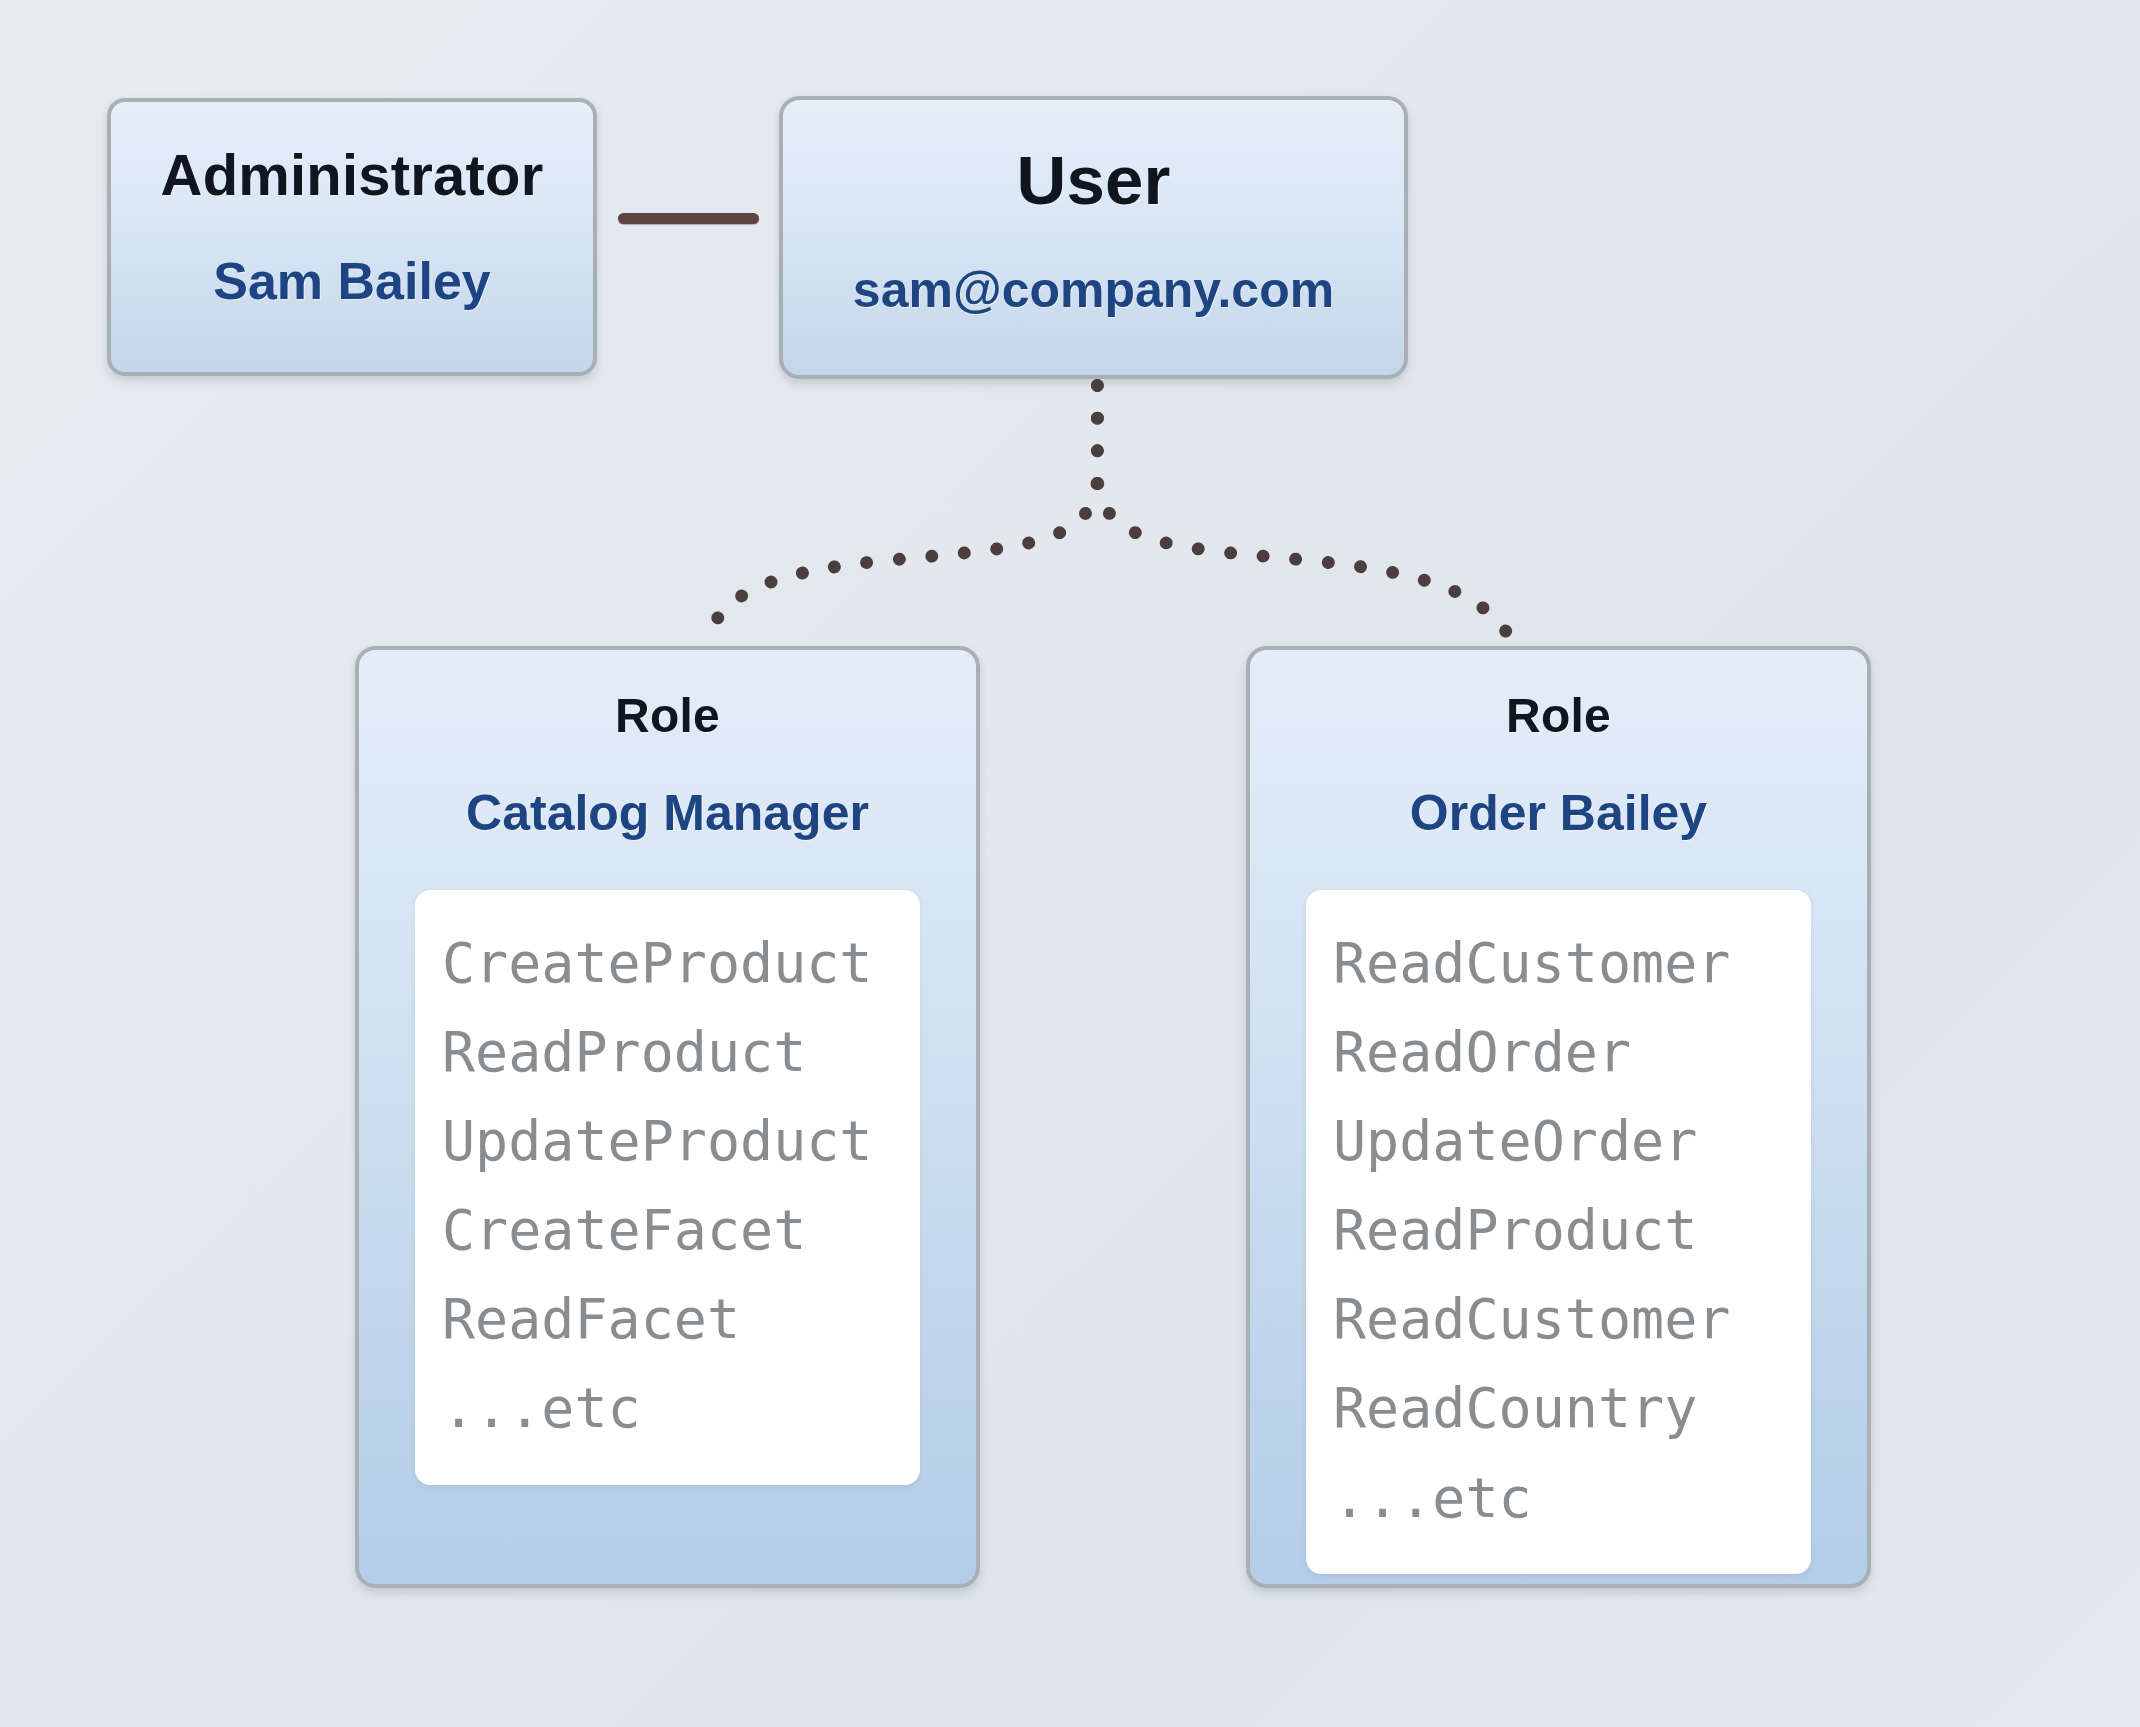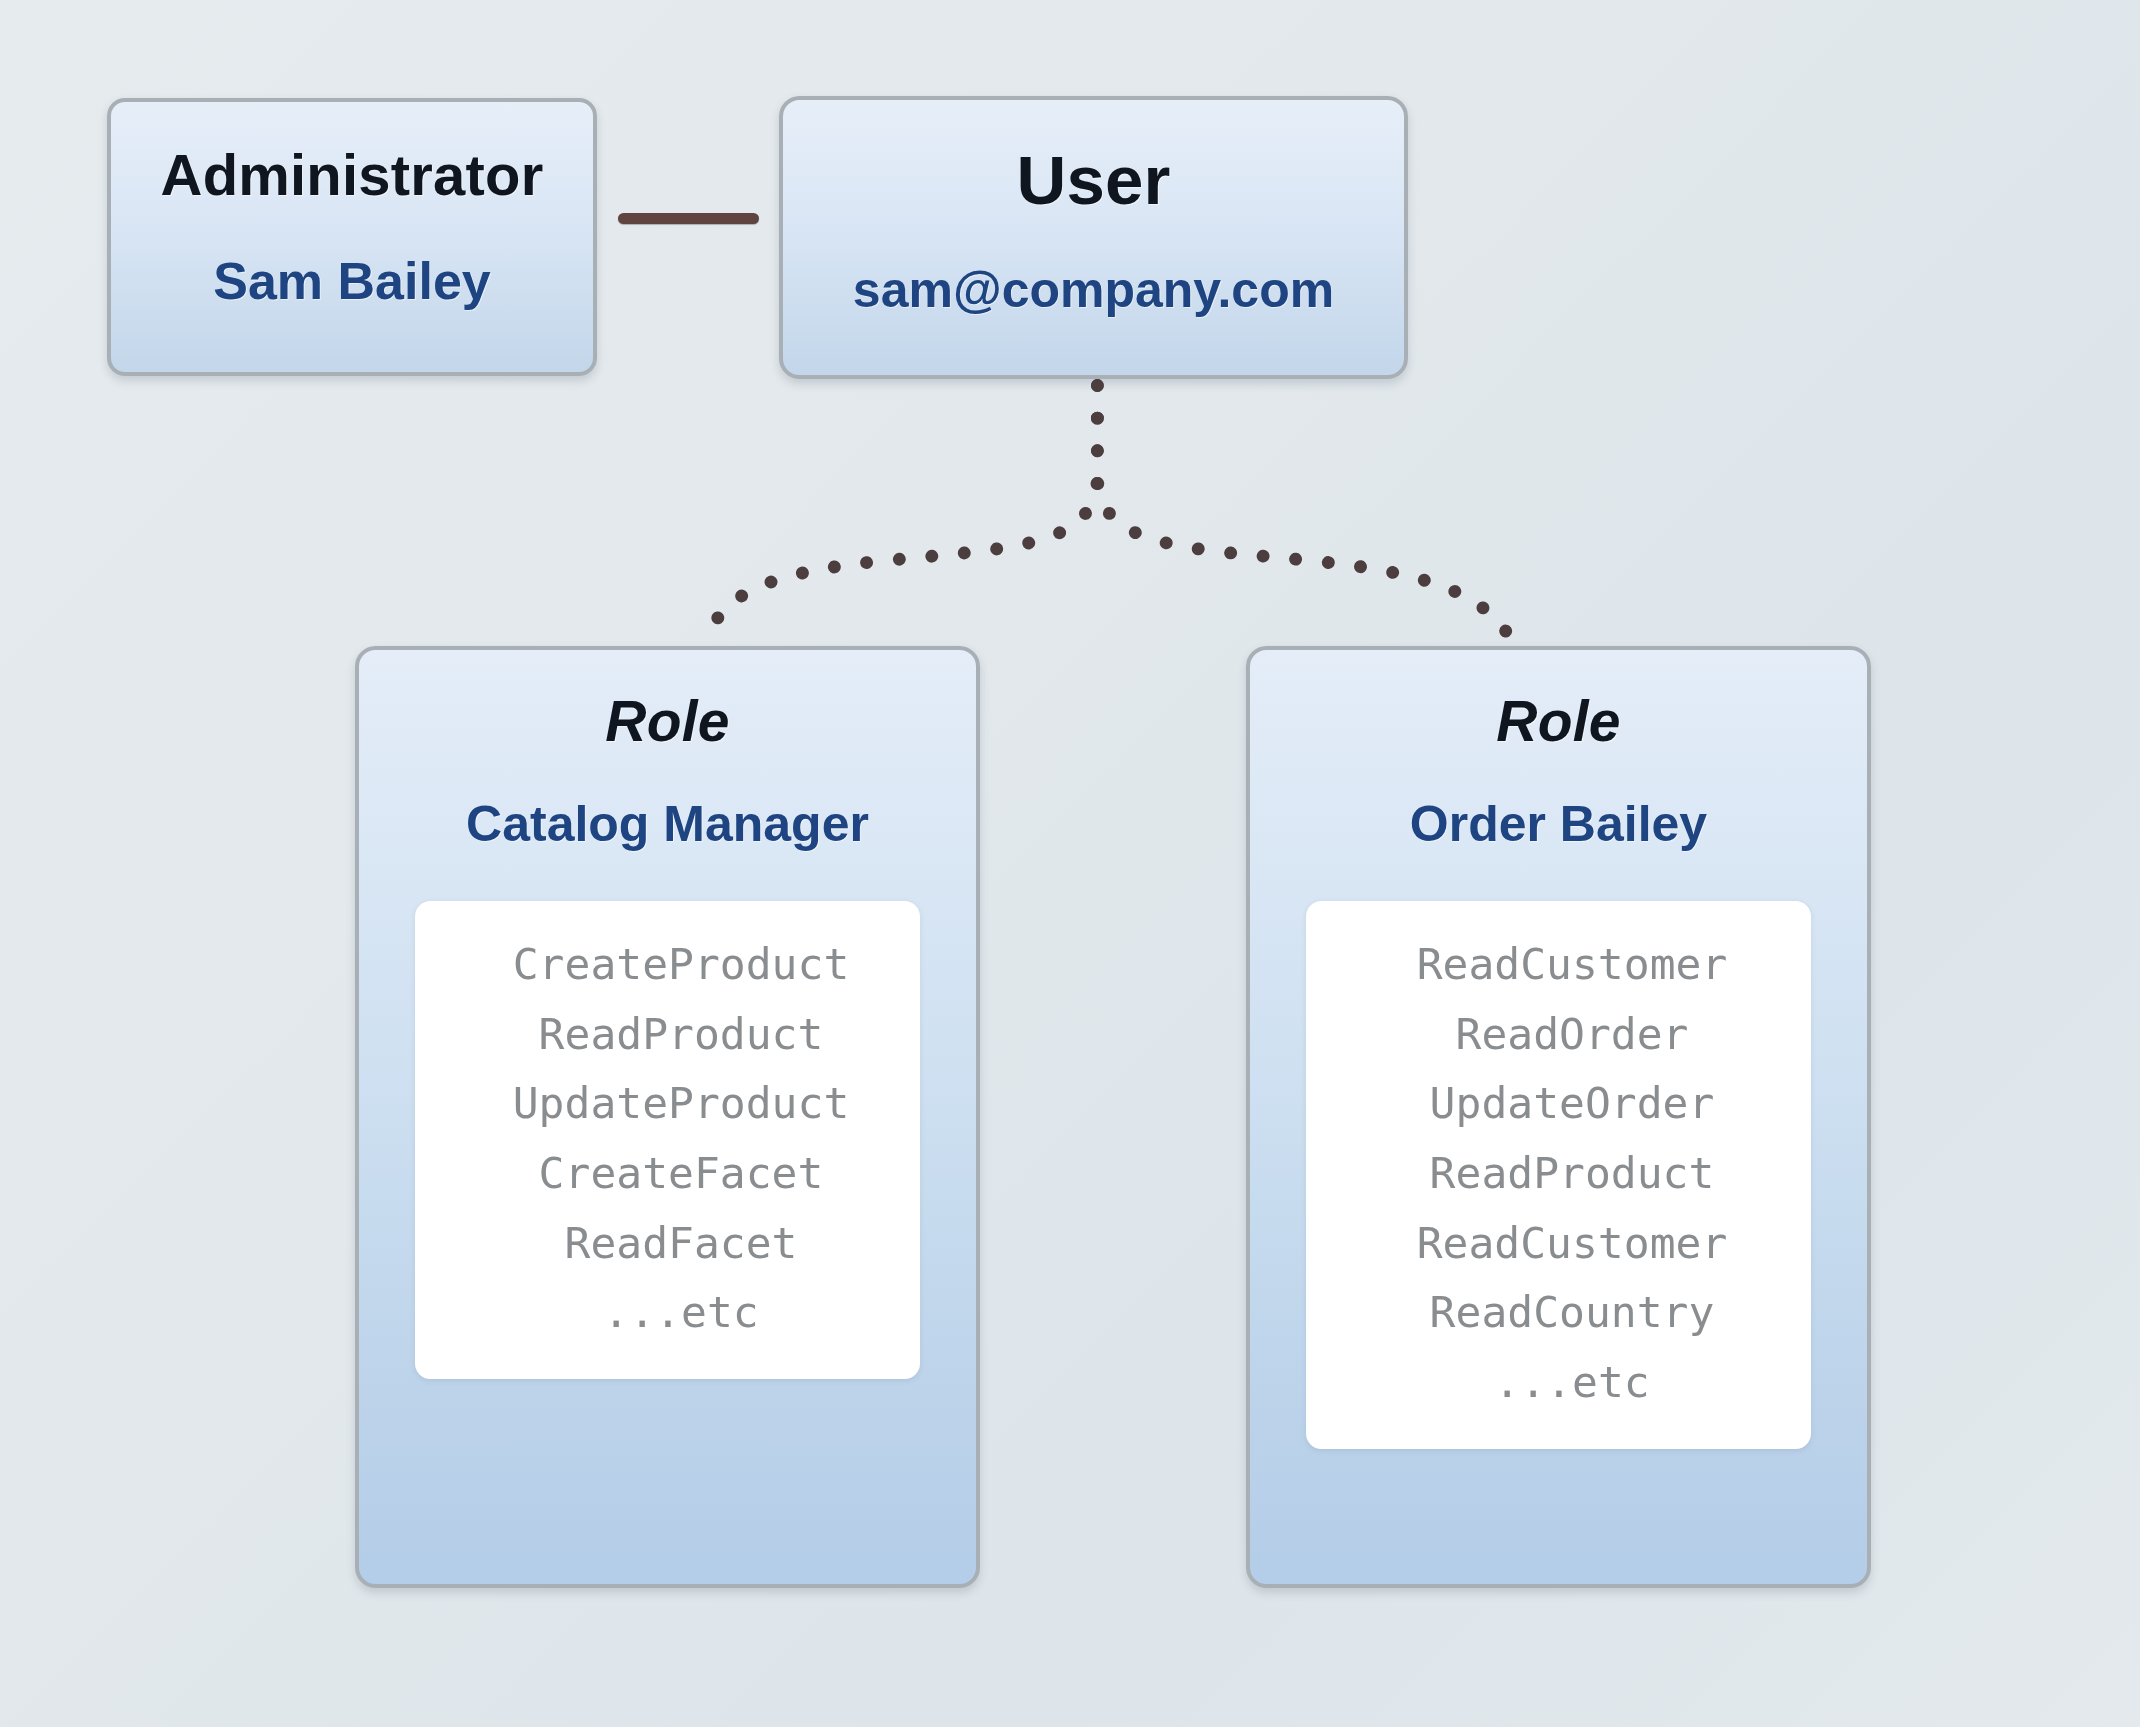--- a/index.html
+++ b/index.html
@@ -102,44 +102,43 @@
   .role-node {
     top: 646px;
     width: 625px;
     height: 942px;
     border-radius: 20.5px;
     padding-top: 38px;
     background: linear-gradient(180deg, #e4edf8 0%, #dae7f5 22%, #cbdef0 52%, #bcd3ea 80%, #b4cde8 100%);
   }
   #role-node-1 { left: 355px; }
   #role-node-2 { left: 1246px; }
-  .role-node .node-type { font-size: 57px; font-style: italic; }
+  .role-node .node-type { font-size: 48px; }
   .role-node .node-value { font-size: 50px; margin-top: 41px; }
 
   .perm-box {
     margin-top: 48px;
     width: 505px;
     background: #ffffff;
     border-radius: 15.4px;
     padding: 29px 0 31px 0;
     box-sizing: border-box;
     box-shadow: 0 1.7px 5.1px rgba(110,130,150,0.18);
   }
   .perm-list {
     list-style: none;
     margin: 0;
     padding: 0 0 0 27px;
   }
   .perm-list li {
     font-family: "DejaVu Sans Mono", "Liberation Mono", monospace;
-    font-size: 43px;
+    font-size: 55px;
     line-height: 1.62;
     color: #8a8d90;
     white-space: pre;
-    text-align: center;
   }
 </style>
 </head>
 <body>
 
 <div id="canvas">
 
   <div class="node" id="admin-node">
     <div class="node-type">Administrator</div>
     <div class="node-value">Sam Bailey</div>

